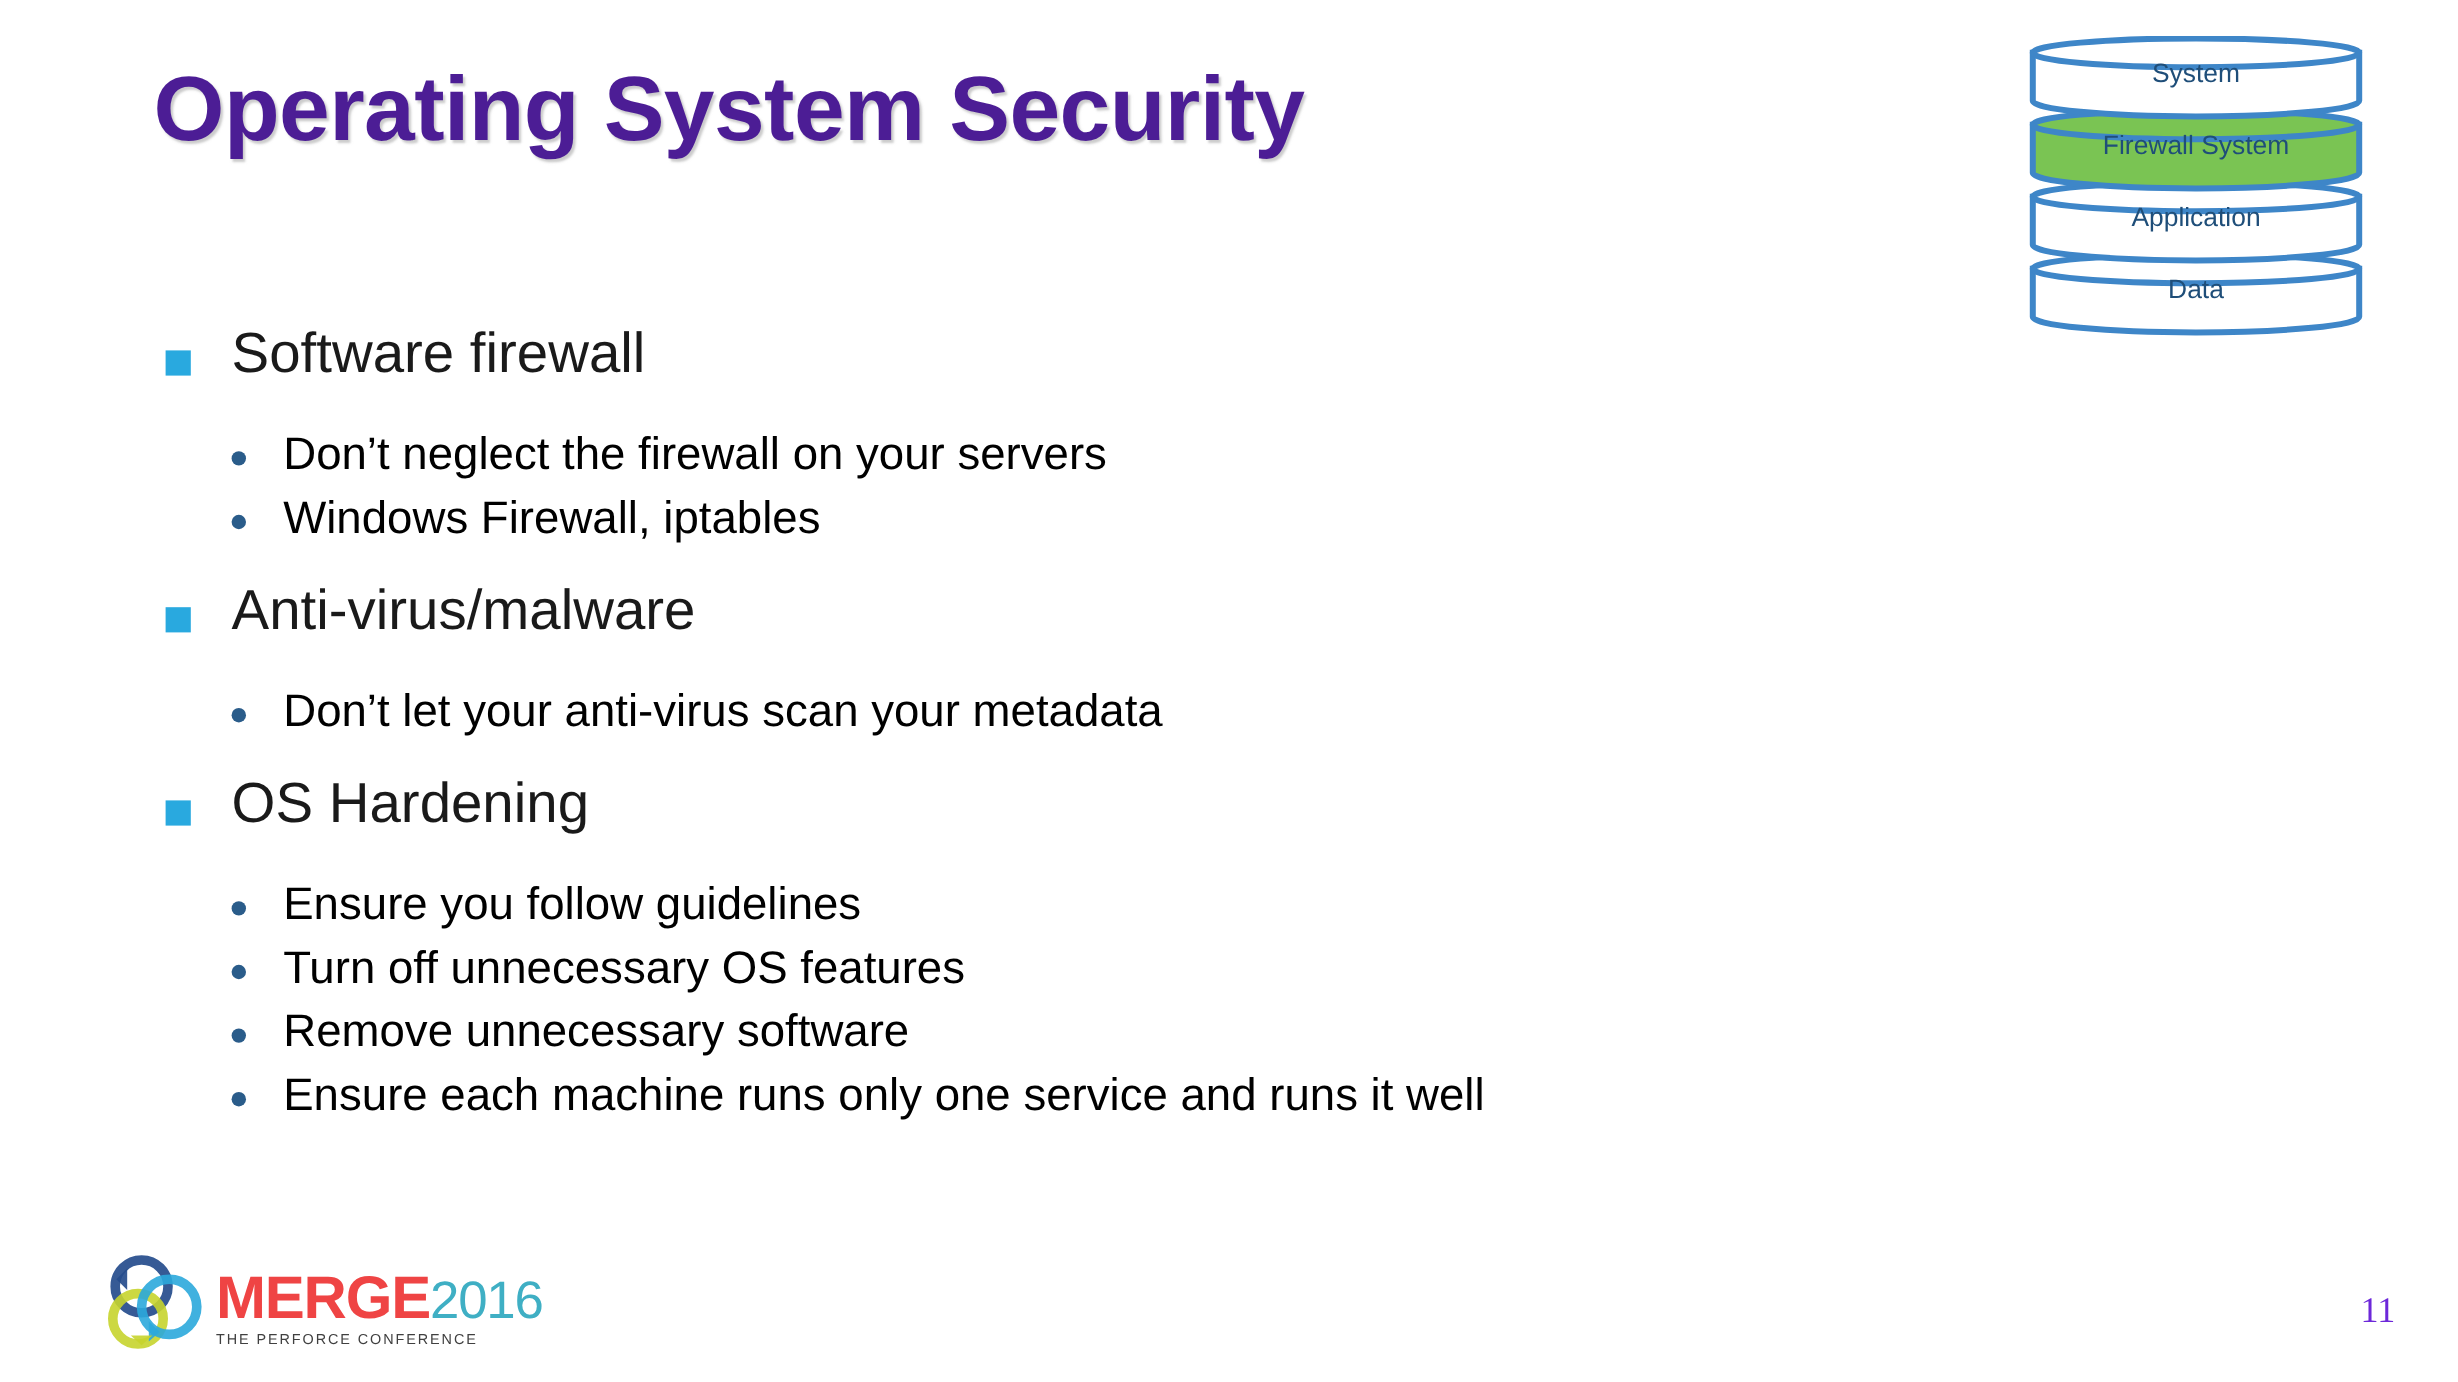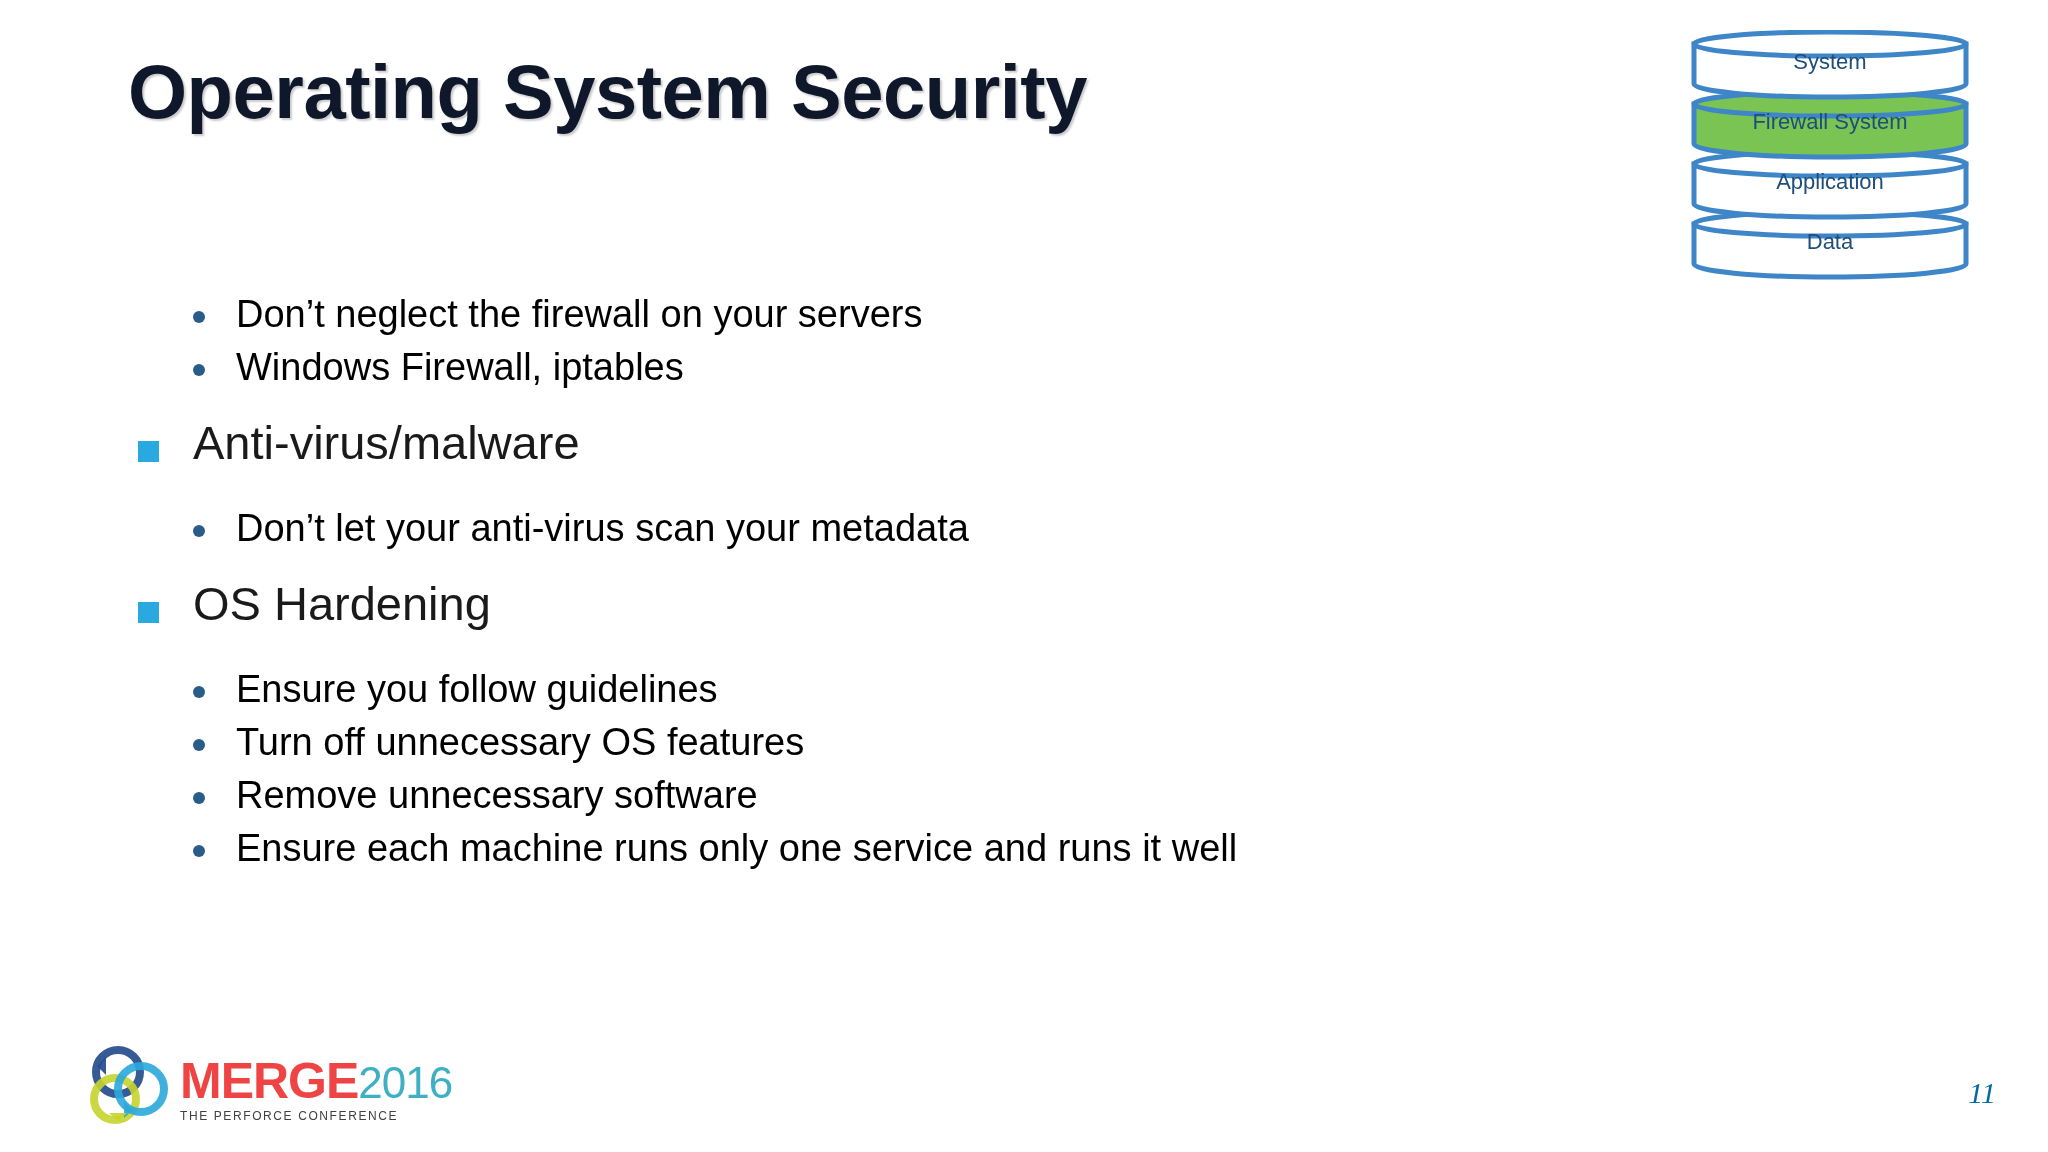--- a/index.html
+++ b/index.html
@@ -16,21 +16,21 @@
     font-family: "Liberation Sans", sans-serif;
   }
 
   
   #slide-title {
     position: absolute;
     left: 128px;
     top: 48px;
     font-size: 76px;
     font-weight: bold;
-    color: #0f172a;
+    color: #4c1d95;
     letter-spacing: -0.5px;
     white-space: nowrap;
     text-shadow: 2px 2px 2px rgba(160,160,160,0.55);
   }
 
   
   #body-list {
     position: absolute;
     left: 128px;
     top: 262px;
@@ -153,33 +153,36 @@
     white-space: nowrap;
   }
 
   
   #page-number {
     position: absolute;
     right: 52px;
     bottom: 42px;
     font-family: "Liberation Serif", serif;
     font-size: 30px;
-    color: #0369a1;
-    font-style: italic;
+    color: #6d28d9;
   }
 </style>
 </head>
 <body>
 
 <div id="slide">
 
   <div id="slide-title">Operating System Security</div>
 
   <div id="body-list">
 
+    <div class="bullet lvl1">
+      <span class="marker-square"></span>
+      <span class="bullet-text">Software firewall</span>
+    </div>
 
     <div class="sp-1"></div>
 
     <div class="bullet lvl2">
       <span class="marker-dot"></span>
       <span class="bullet-text">Don’t neglect the firewall on your servers</span>
     </div>
 
     <div class="bullet lvl2">
       <span class="marker-dot"></span>

